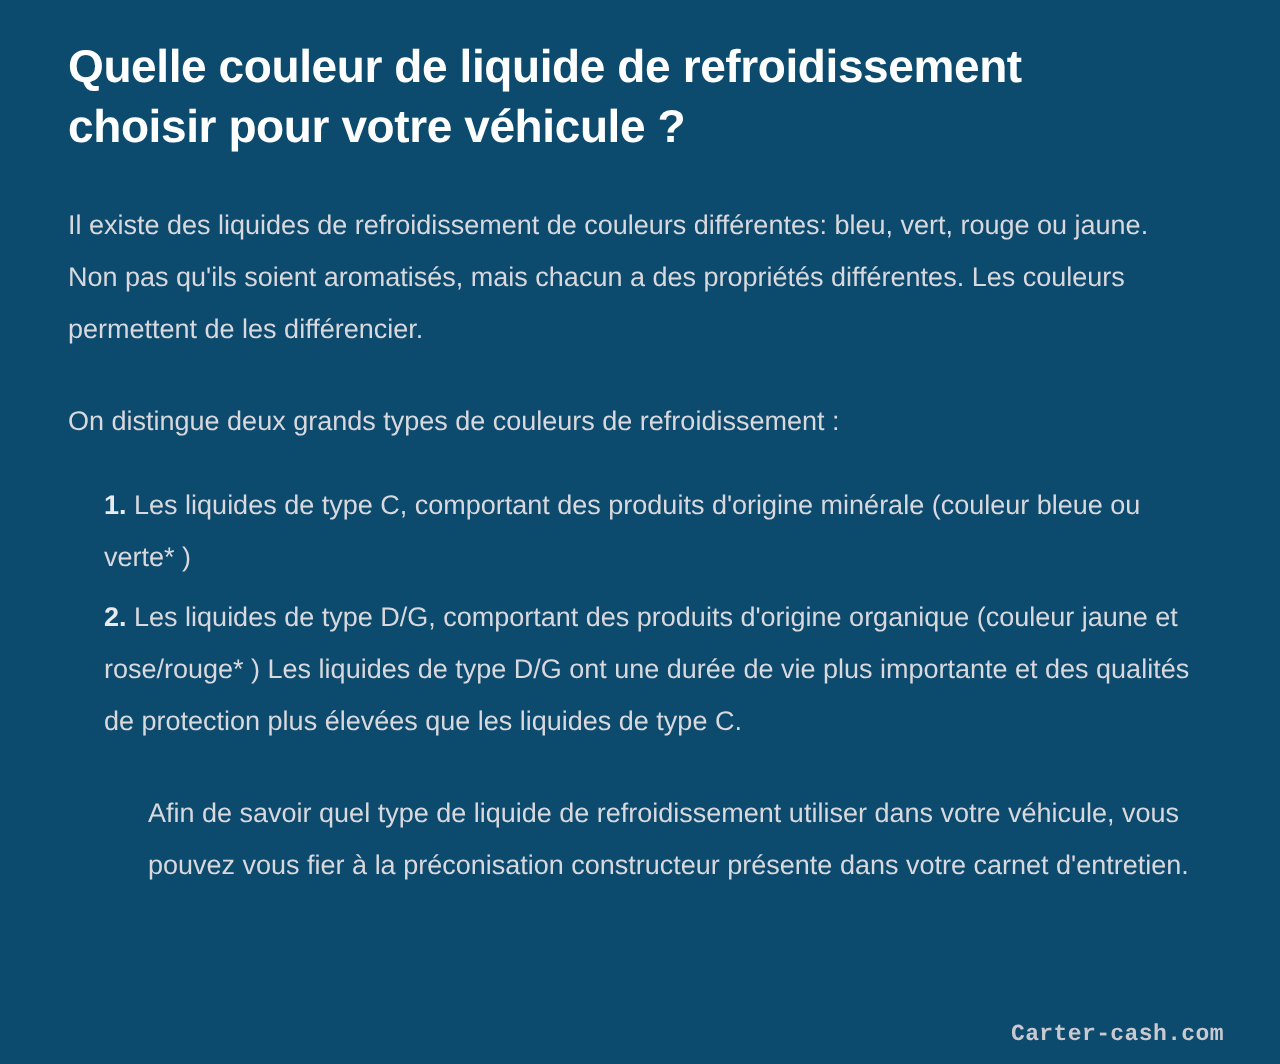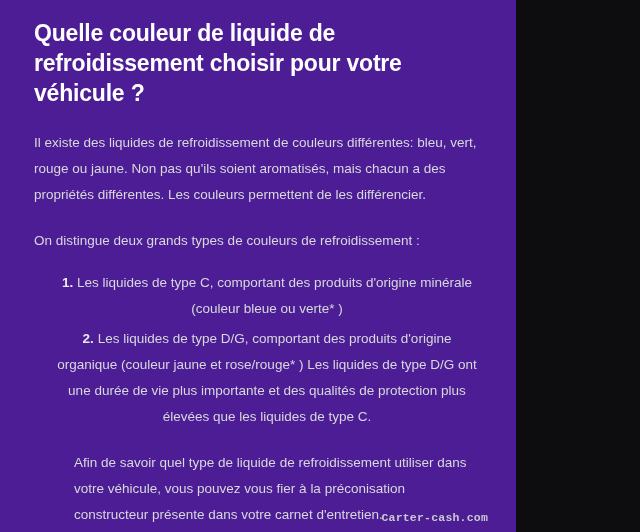--- a/index.html
+++ b/index.html
@@ -8,25 +8,25 @@
   }
   body {
     width: 640px;
     height: 532px;
     background: #0d0d0f;
     font-family: "Liberation Sans", sans-serif;
     overflow: hidden;
   }
   .page {
     position: relative;
-    width: 516px;
+    width: 640px;
     height: 532px;
     box-sizing: border-box;
     padding: 18px 34px 0 34px;
-    background: #4c1d95;
+    background: #0c4a6e;
   }
   .title {
     color: #ffffff;
     font-size: 23px;
     line-height: 30px;
     font-weight: bold;
     letter-spacing: -0.2px;
     margin: 0 0 22px 0;
     max-width: 480px;
   }
@@ -37,21 +37,20 @@
     margin: 0 0 20px 0;
     max-width: 556px;
   }
   .para.tight {
     margin-bottom: 16px;
   }
   .list {
     margin: 0 0 20px 0;
     padding: 0;
     list-style: none;
-    text-align: center;
   }
   .list li {
     color: #d8d8dd;
     font-size: 13.5px;
     line-height: 26px;
     margin: 0 0 4px 0;
     padding-left: 18px;
     max-width: 545px;
   }
   .list li .num {

